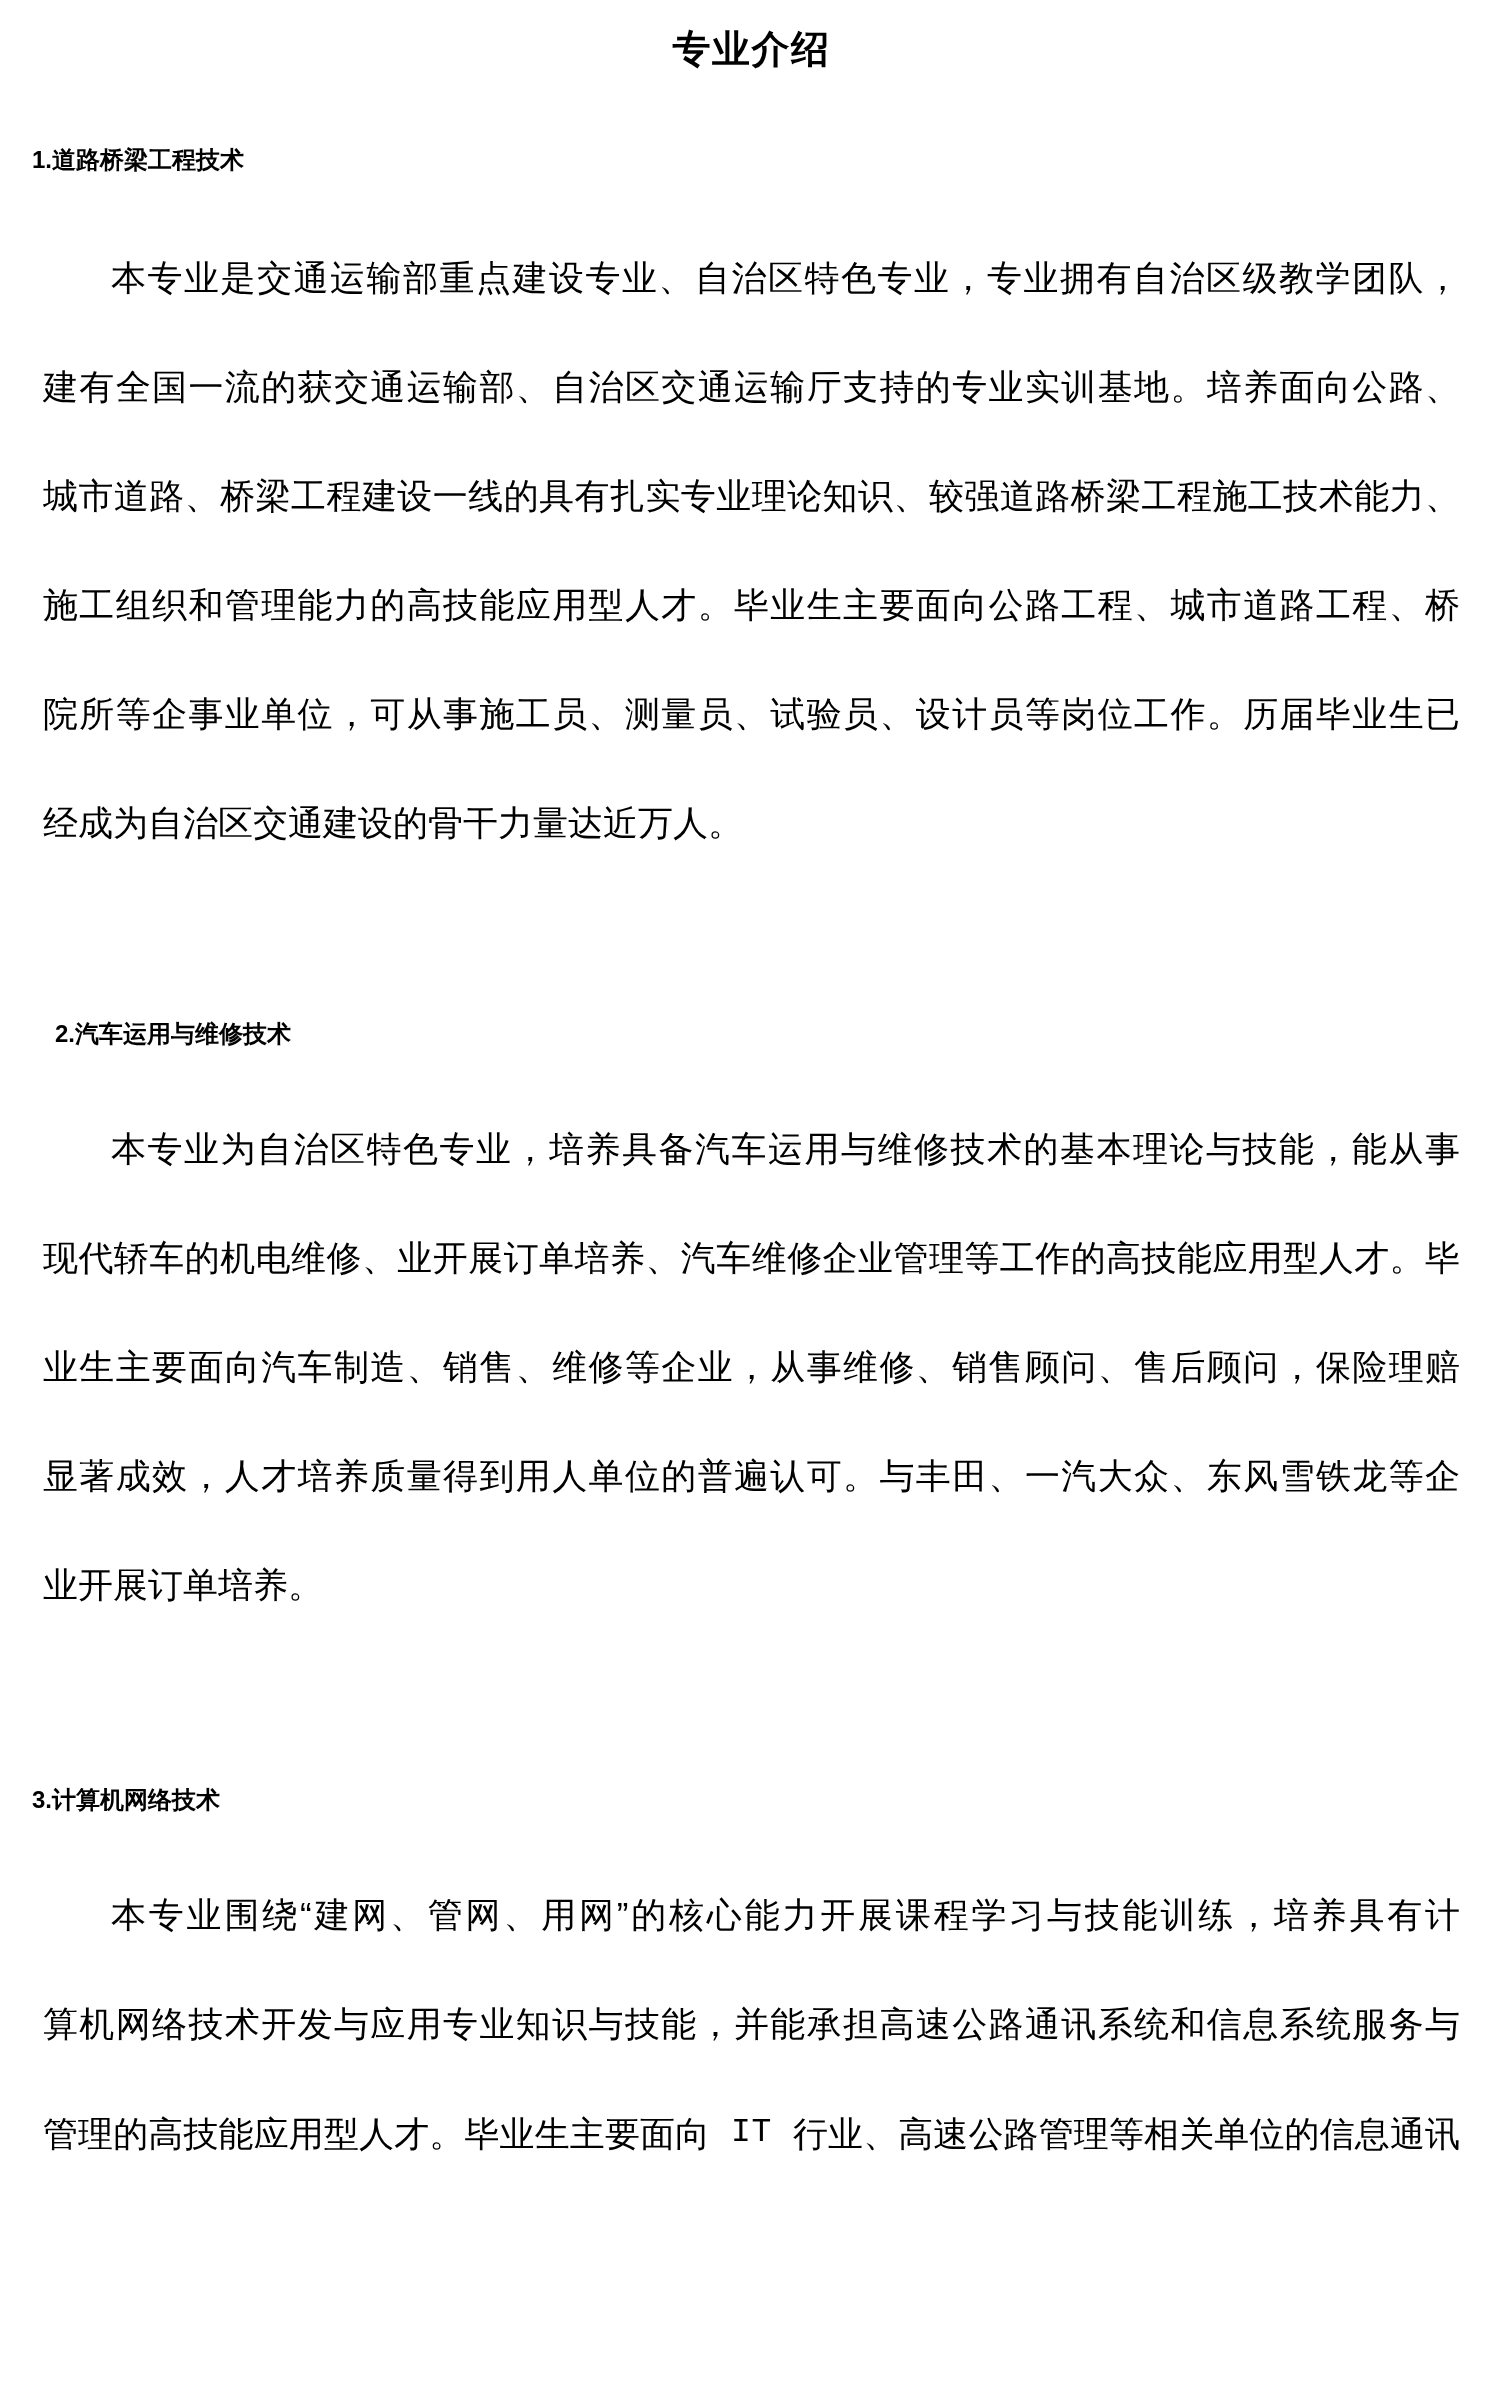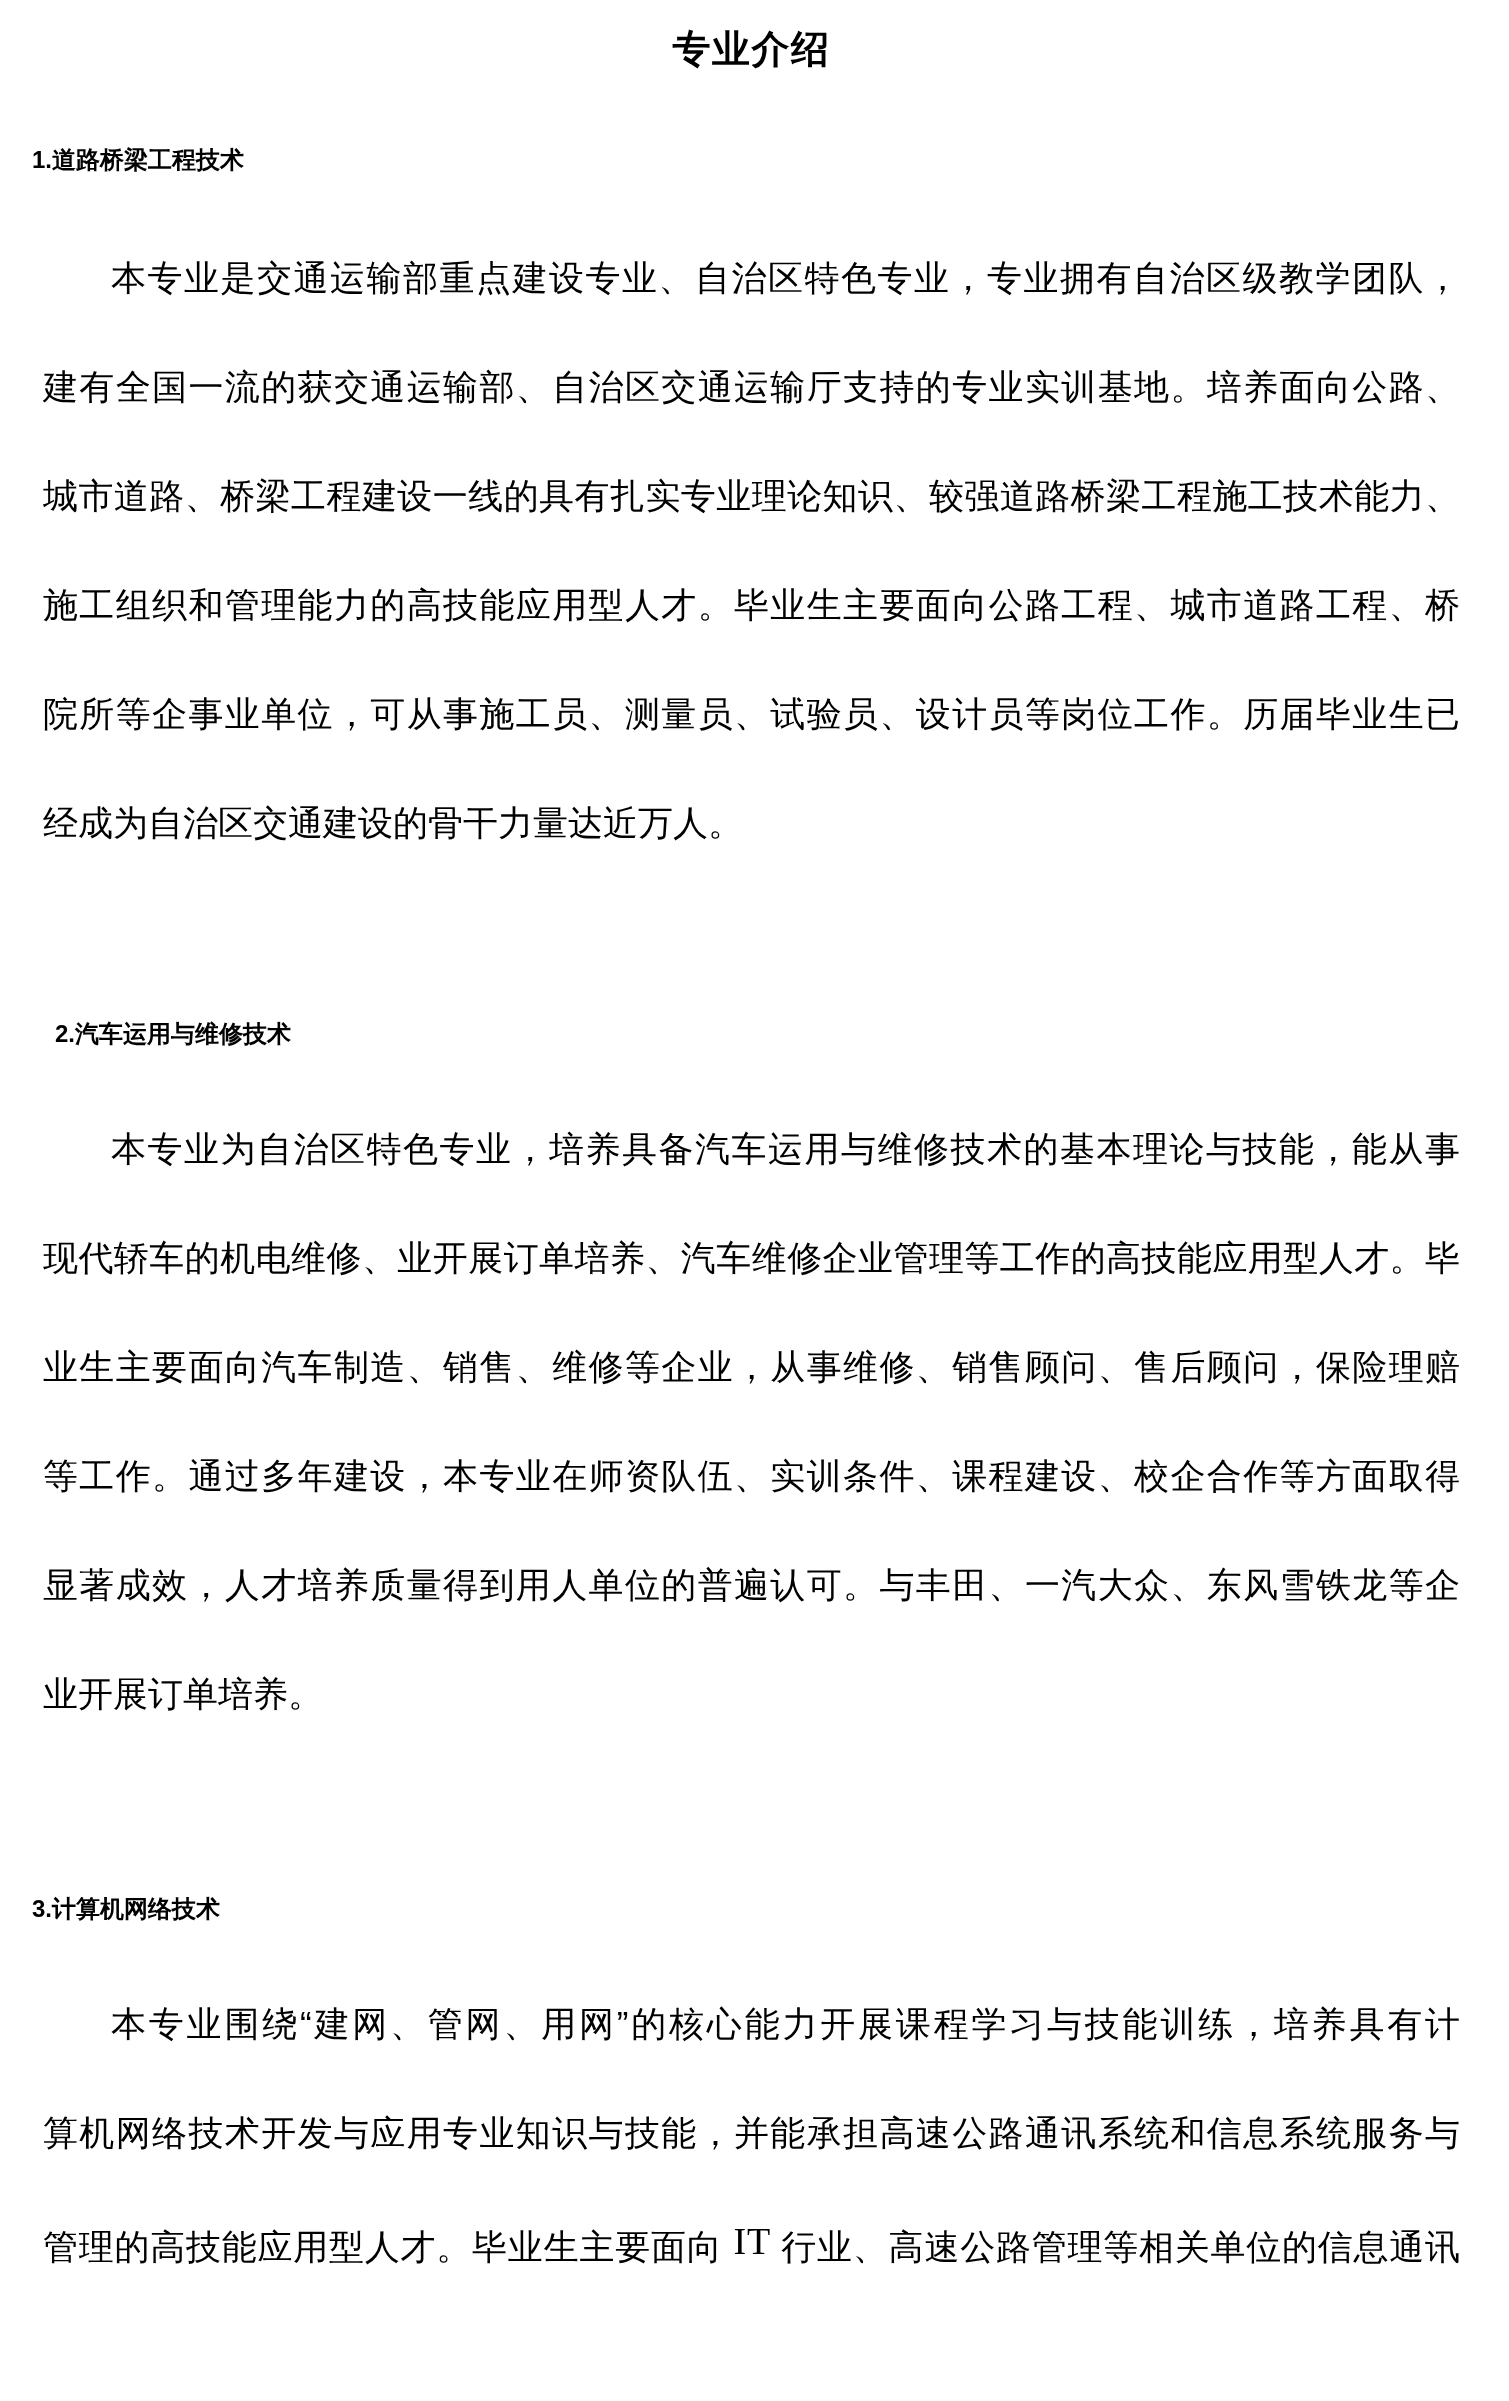--- a/index.html
+++ b/index.html
@@ -52,22 +52,22 @@
     text-align: justify;
     text-align-last: justify;
     overflow: hidden;
   }
   .line.indent { text-indent: 68px; }
   .line.flush {
     text-align: left;
     text-align-last: left;
   }
   .latin {
-    font-family: Liberation Serif, serif;
-    font-size: 38px;
+    font-family: Liberation Mono, monospace;
+    font-size: 33px;
     vertical-align: 0.14em;
     letter-spacing: 0.8px;
   }
 </style>
 </head>
 <body>
 
 <div class="doc">
 
   <div class="title">专业介绍</div>
@@ -83,21 +83,20 @@
       <div class="line flush">经成为自治区交通建设的骨干力量达近万人。</div>
     </div>
   </section>
 
   <section>
     <h2 class="heading h2">2.汽车运用与维修技术</h2>
     <div class="para p2">
       <div class="line indent">本专业为自治区特色专业，培养具备汽车运用与维修技术的基本理论与技能，能从事</div>
       <div class="line">现代轿车的机电维修、业开展订单培养、汽车维修企业管理等工作的高技能应用型人才。毕</div>
       <div class="line">业生主要面向汽车制造、销售、维修等企业，从事维修、销售顾问、售后顾问，保险理赔</div>
-      <div class="line">等工作。通过多年建设，本专业在师资队伍、实训条件、课程建设、校企合作等方面取得</div>
       <div class="line">显著成效，人才培养质量得到用人单位的普遍认可。与丰田、一汽大众、东风雪铁龙等企</div>
       <div class="line flush">业开展订单培养。</div>
     </div>
   </section>
 
   <section>
     <h2 class="heading h3">3.计算机网络技术</h2>
     <div class="para p3">
       <div class="line indent">本专业围绕“建网、管网、用网”的核心能力开展课程学习与技能训练，培养具有计</div>
       <div class="line">算机网络技术开发与应用专业知识与技能，并能承担高速公路通讯系统和信息系统服务与</div>

